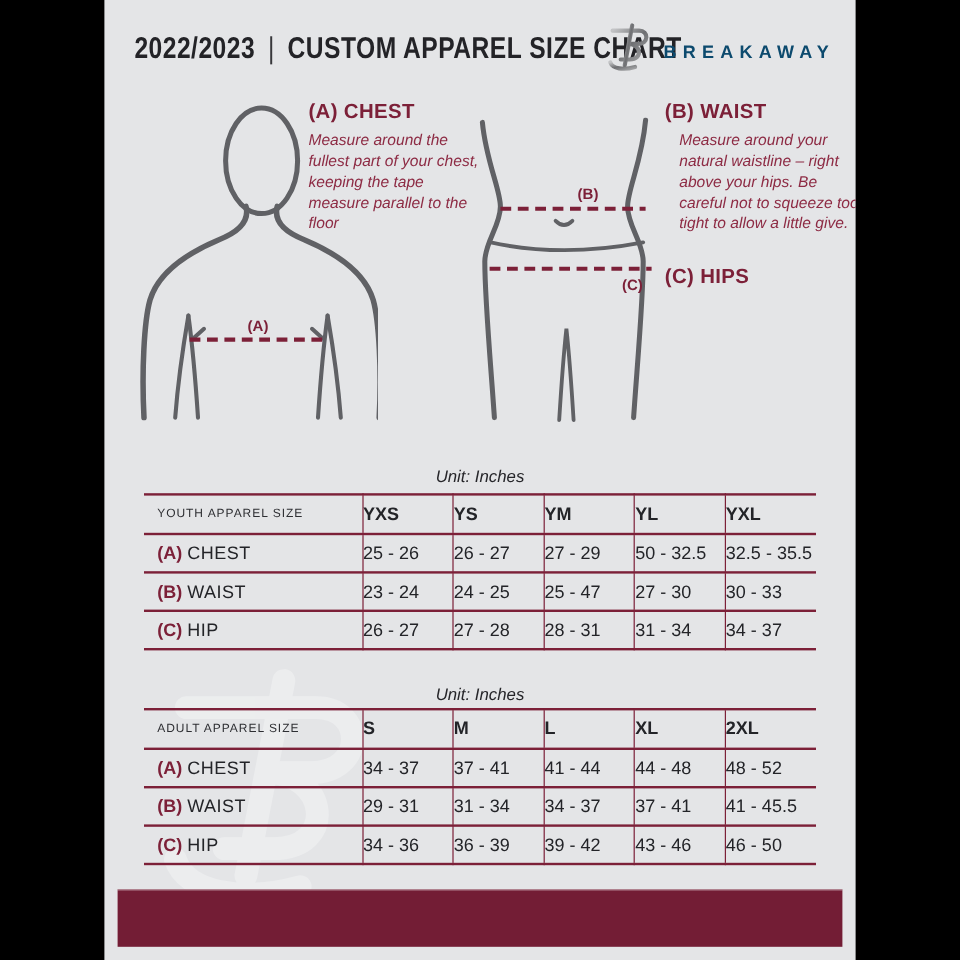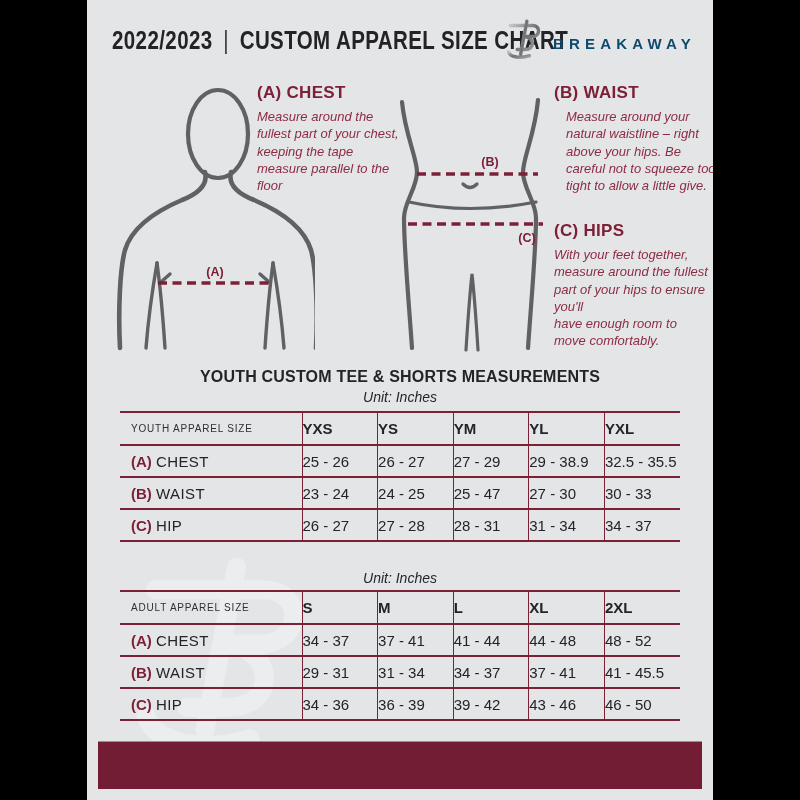--- a/index.html
+++ b/index.html
@@ -153,24 +153,21 @@
     <text x="140" y="144" text-anchor="middle" font-size="12.5" font-weight="bold" fill="#7c2038">(C)</text>
   </svg>
 
   <div class="guide-head chest-head">(A) CHEST</div>
   <p class="guide-desc chest-desc">Measure around the fullest part of your chest, keeping the tape measure parallel to the floor</p>
 
   <div class="guide-head waist-head">(B) WAIST</div>
   <p class="guide-desc waist-desc">Measure around your natural waistline – right above your hips. Be careful not to squeeze too tight to allow a little give.</p>
 
   <div class="guide-head hips-head">(C) HIPS</div>
-  <p class="guide-desc hips-desc">With your feet together, measure around the fullest part of your hips to ensure you'll
-have enough room to move comfortably.</p>
-
-  <div class="sec-title youth-title">YOUTH CUSTOM TEE &amp; SHORTS MEASUREMENTS</div>
+
   <div class="unit youth-unit">Unit: Inches</div>
 
   <table class="size-table youth-table">
     <colgroup>
         <col style="width:182px">
         <col style="width:75.6px">
         <col style="width:75.6px">
         <col style="width:75.6px">
         <col style="width:75.6px">
         <col style="width:75.6px">
@@ -182,21 +179,21 @@
       <td>YS</td>
       <td>YM</td>
       <td>YL</td>
       <td>YXL</td>
     </tr>
     <tr>
       <td><span class="mk">(A)</span> <span class="row-lbl">CHEST</span></td>
       <td>25 - 26</td>
       <td>26 - 27</td>
       <td>27 - 29</td>
-      <td>29 - 38.9</td>
+      <td>50 - 32.5</td>
       <td>32.5 - 35.5</td>
     </tr>
     <tr>
       <td><span class="mk">(B)</span> <span class="row-lbl">WAIST</span></td>
       <td>23 - 24</td>
       <td>24 - 25</td>
       <td>25 - 47</td>
       <td>27 - 30</td>
       <td>30 - 33</td>
     </tr>

